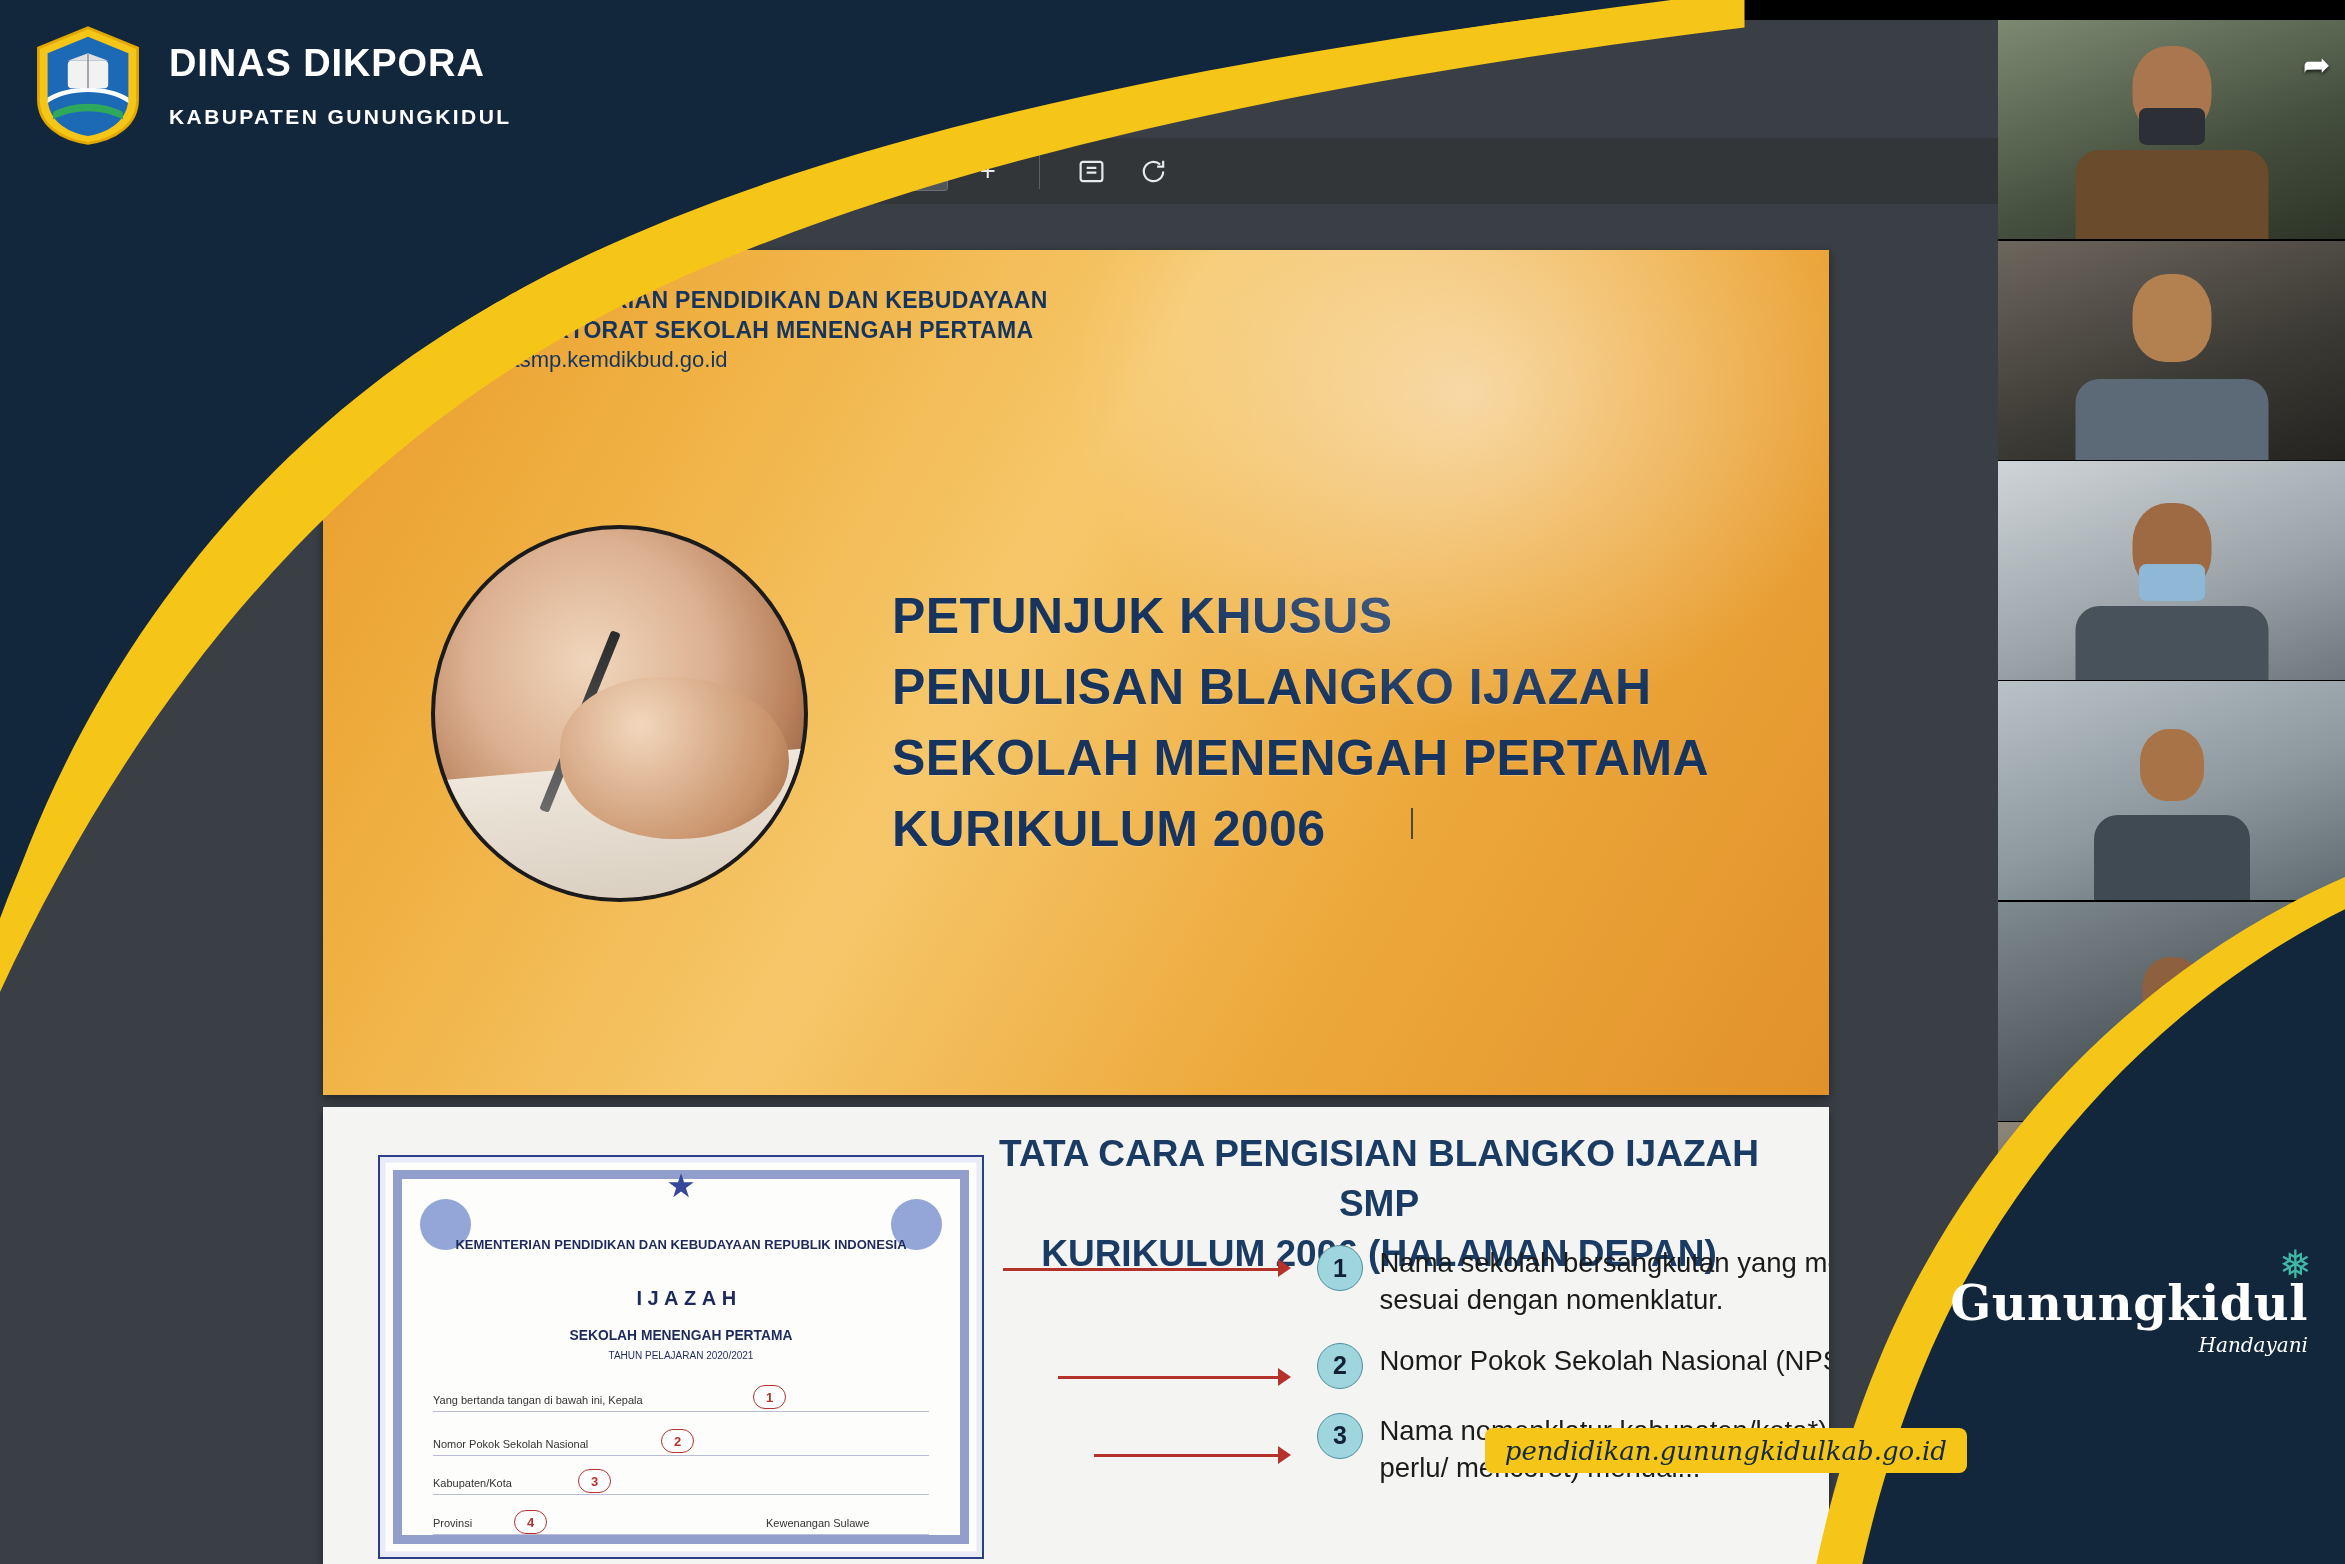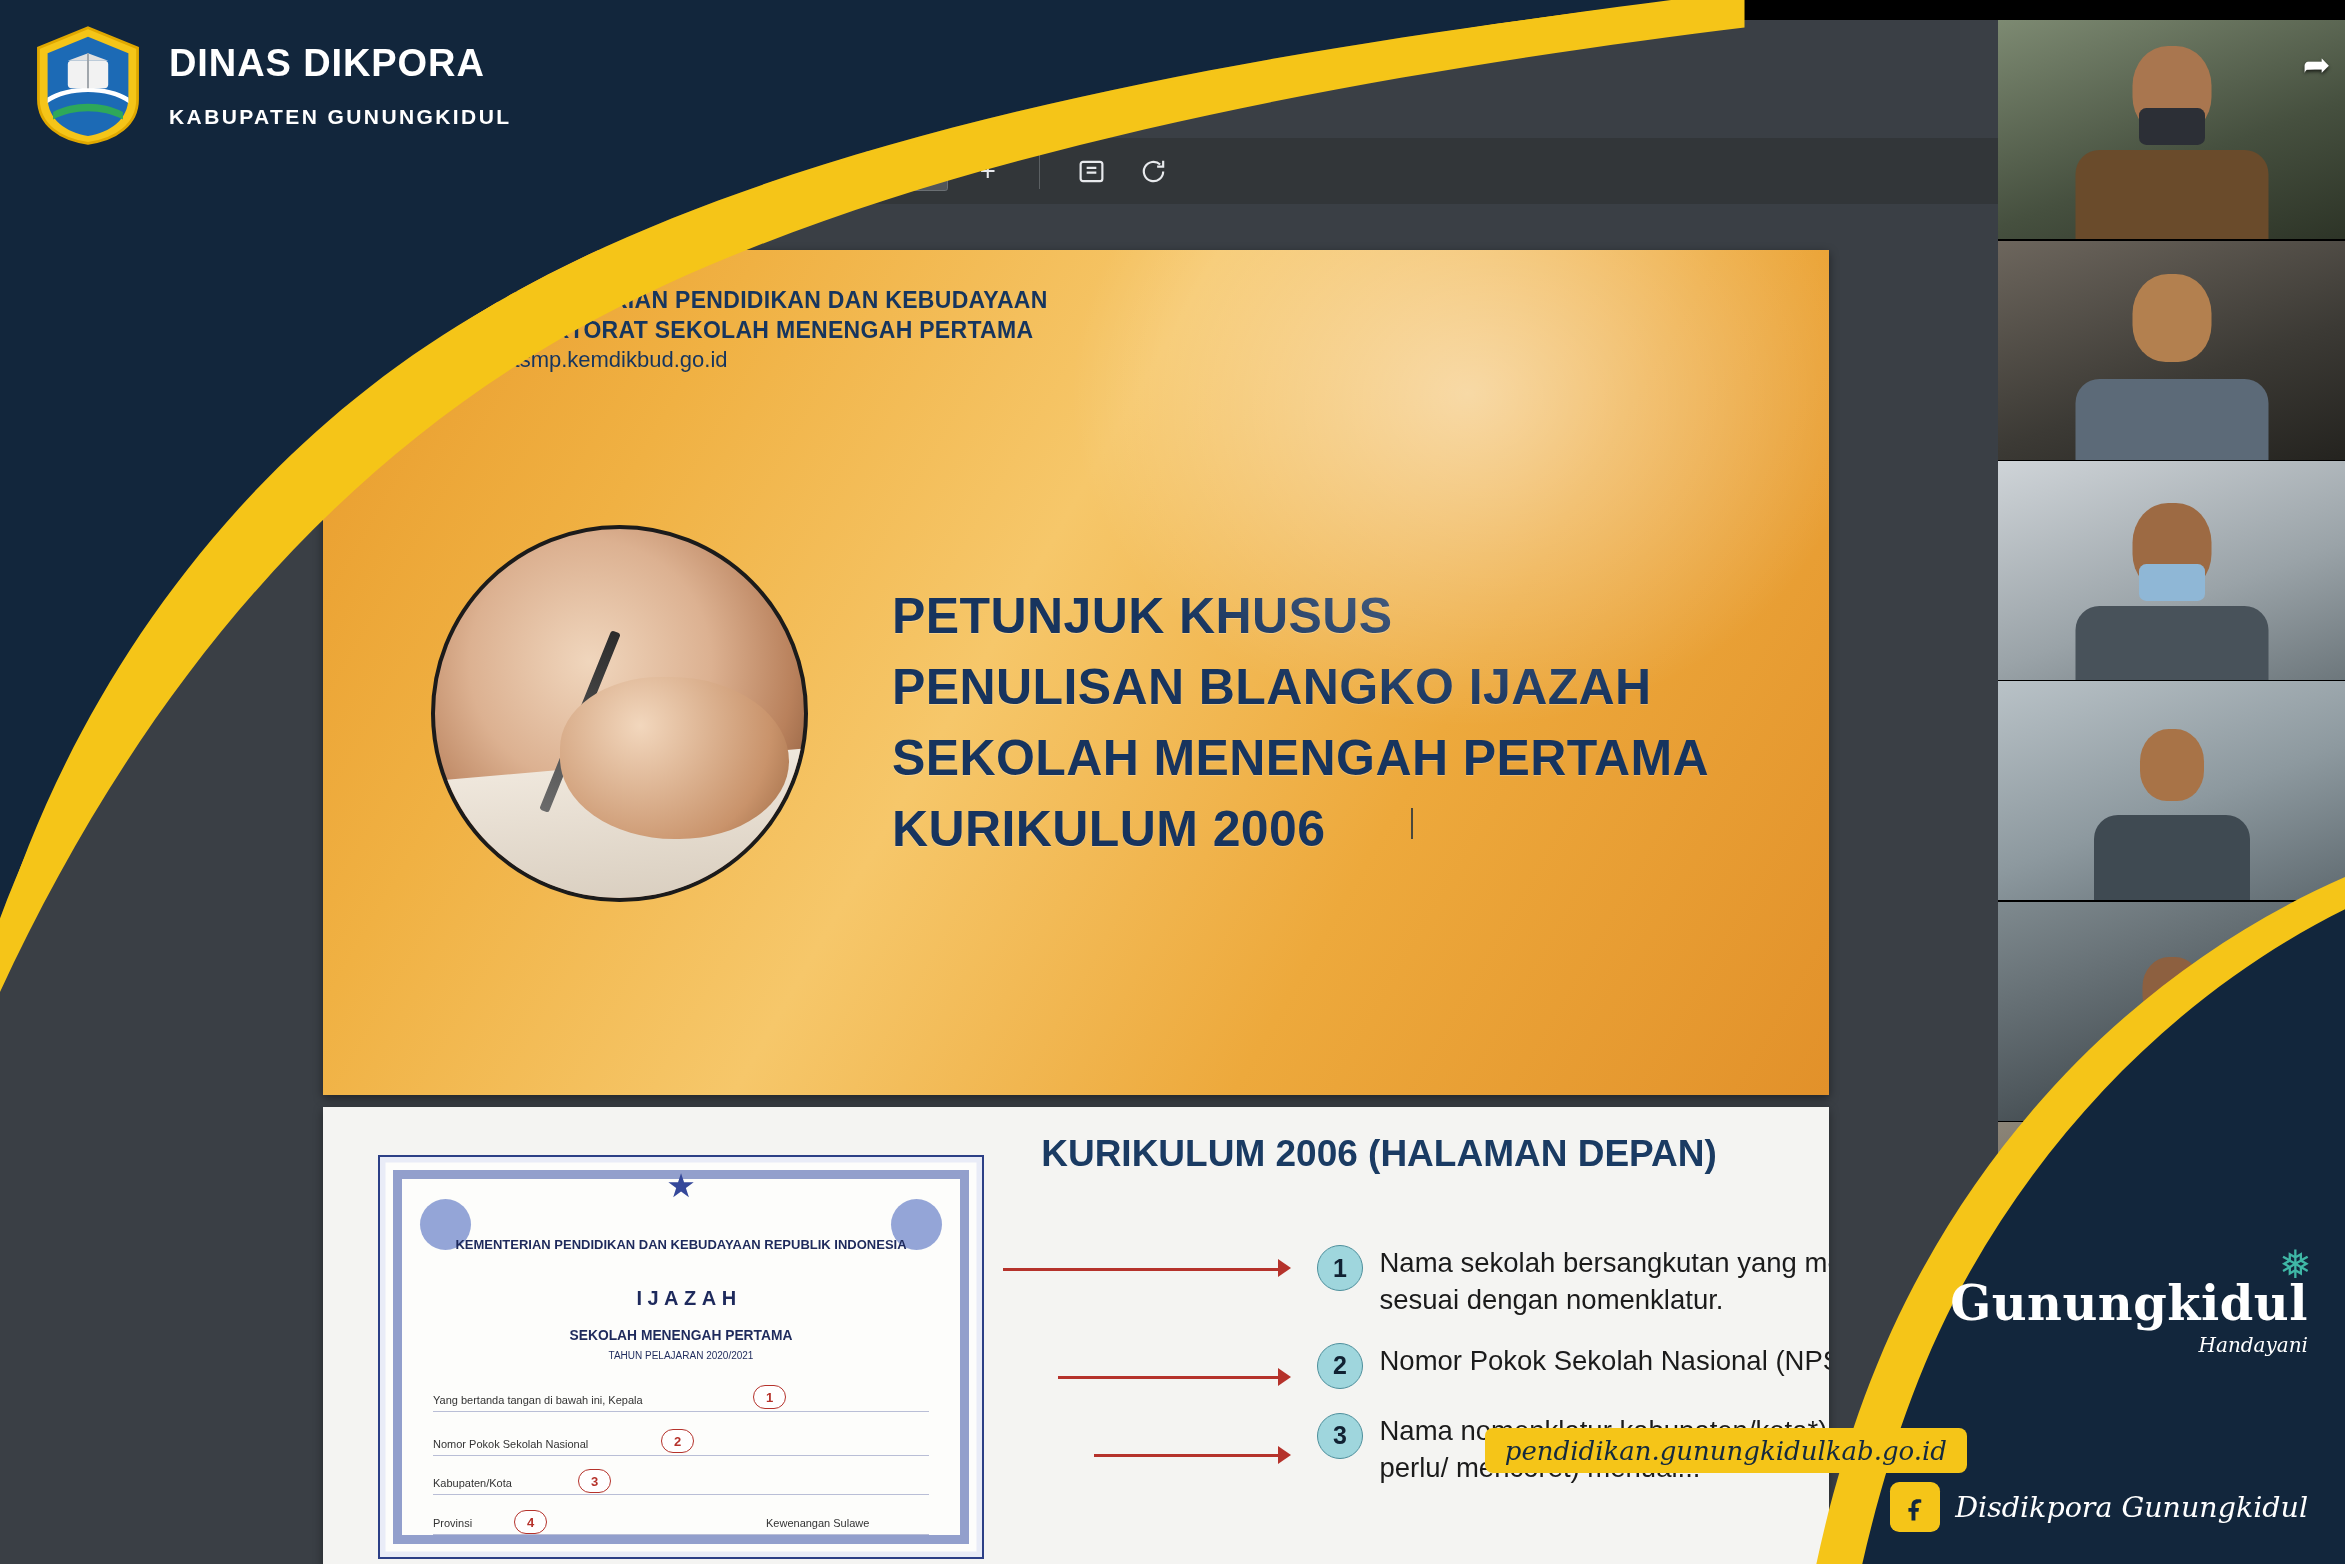--- a/index.html
+++ b/index.html
@@ -433,20 +433,21 @@
         <div>PETUNJUK KHUSUS</div>
         <div>PENULISAN BLANGKO IJAZAH</div>
         <div>SEKOLAH MENENGAH PERTAMA</div>
         <div>KURIKULUM 2006</div>
       </div>
       <div class="text-caret"></div>
     </div>
 
     <div class="pdf-page2">
       <div class="p2-head">
+        <div>TATA CARA PENGISIAN BLANGKO IJAZAH SMP</div>
         <div>KURIKULUM 2006 (HALAMAN DEPAN)</div>
       </div>
 
       <div class="p2-list">
         <div class="p2-item">
           <div class="p2-num">1</div>
           <div class="p2-txt">Nama sekolah bersangkutan yang menerbitkan ijazah sesuai dengan nomenklatur.</div>
         </div>
         <div class="p2-item">
           <div class="p2-num">2</div>
@@ -587,23 +588,15 @@
 
   <div class="gk-logo">
     <div class="gk-flourish">❅</div>
     <div class="gk-name">Gunungkidul</div>
     <div class="gk-sub">Handayani</div>
   </div>
 
   <div class="url-pill">pendidikan.gunungkidulkab.go.id</div>
 
 
-  <div class="social2">
-    <div class="sq">
-      <svg width="27.5" height="27.5" viewBox="0 0 24 24" fill="#13293f">
-        <path d="M14.5 8.5h2.3V5.6c-.4-.05-1.7-.17-3.2-.17-3.2 0-5.3 1.9-5.3 5.4V13H5.6v3.3h2.7V24h3.4v-7.7h2.7l.4-3.3h-3.1v-2c0-1 .3-1.8 1.8-1.8z"></path>
-      </svg>
-    </div>
-    <div class="handle">Disdikpora Gunungkidul</div>
-  </div>
 
 </div>
 
 
 </body></html>

